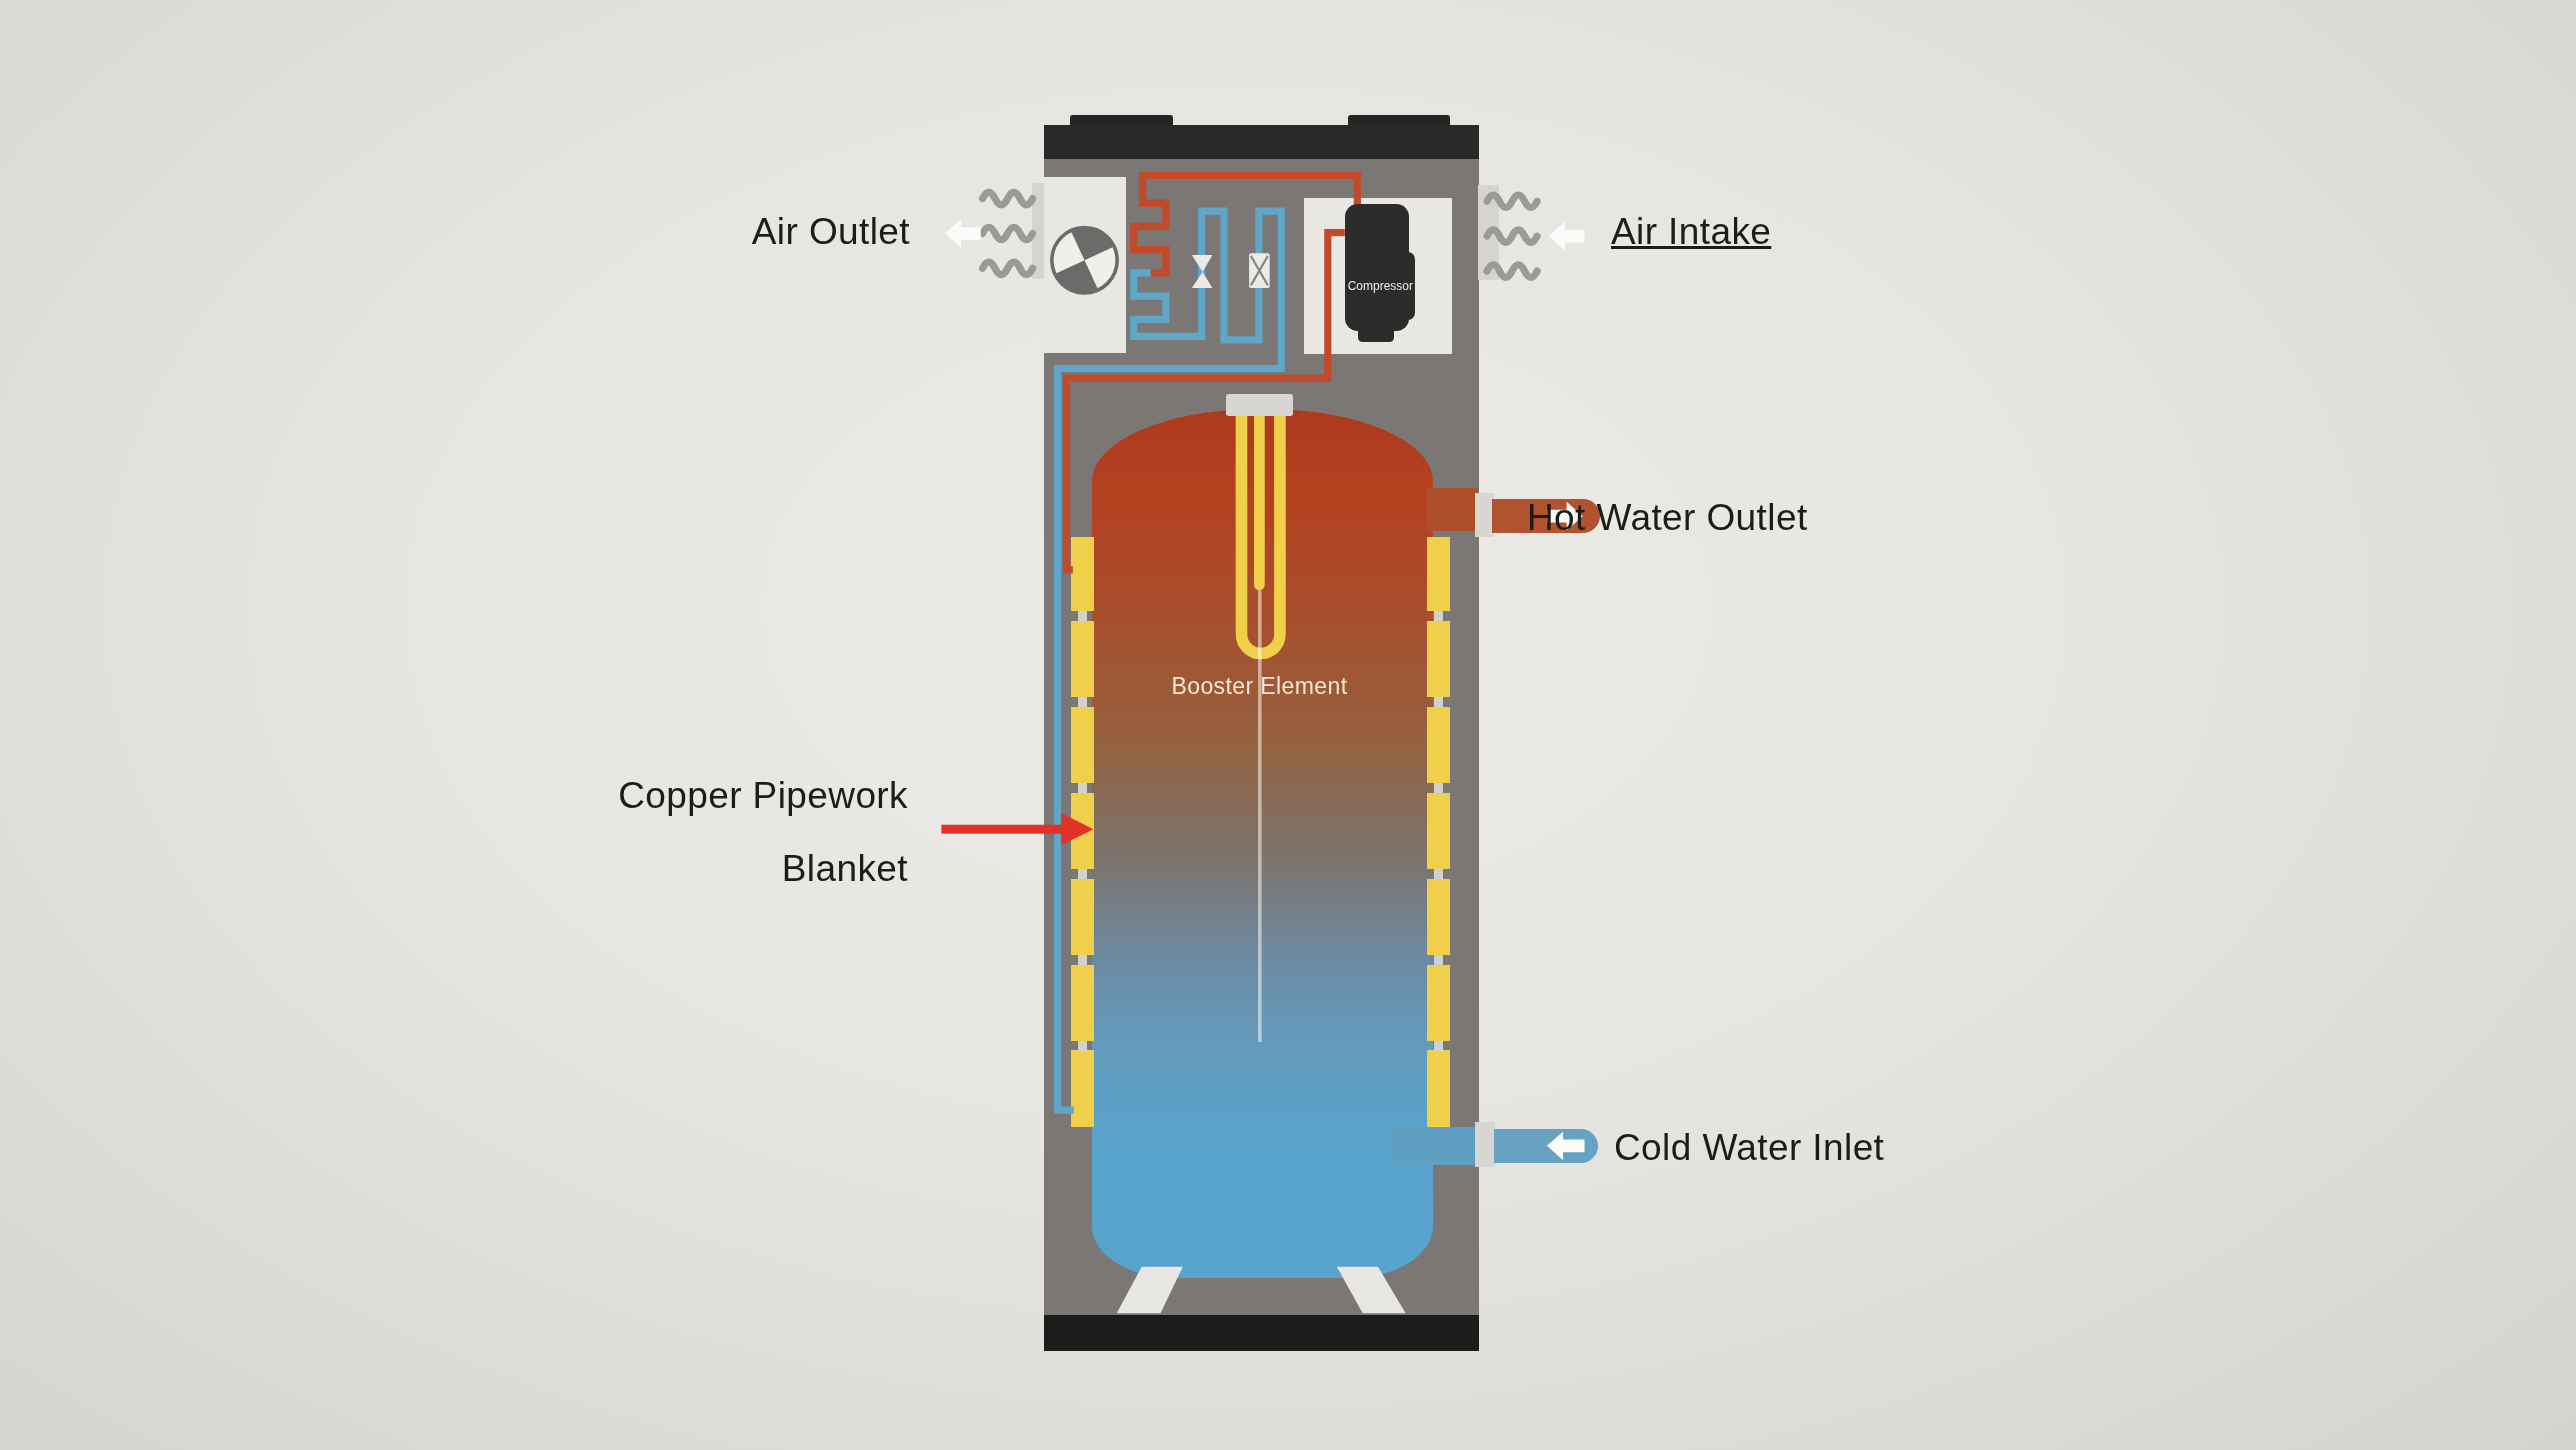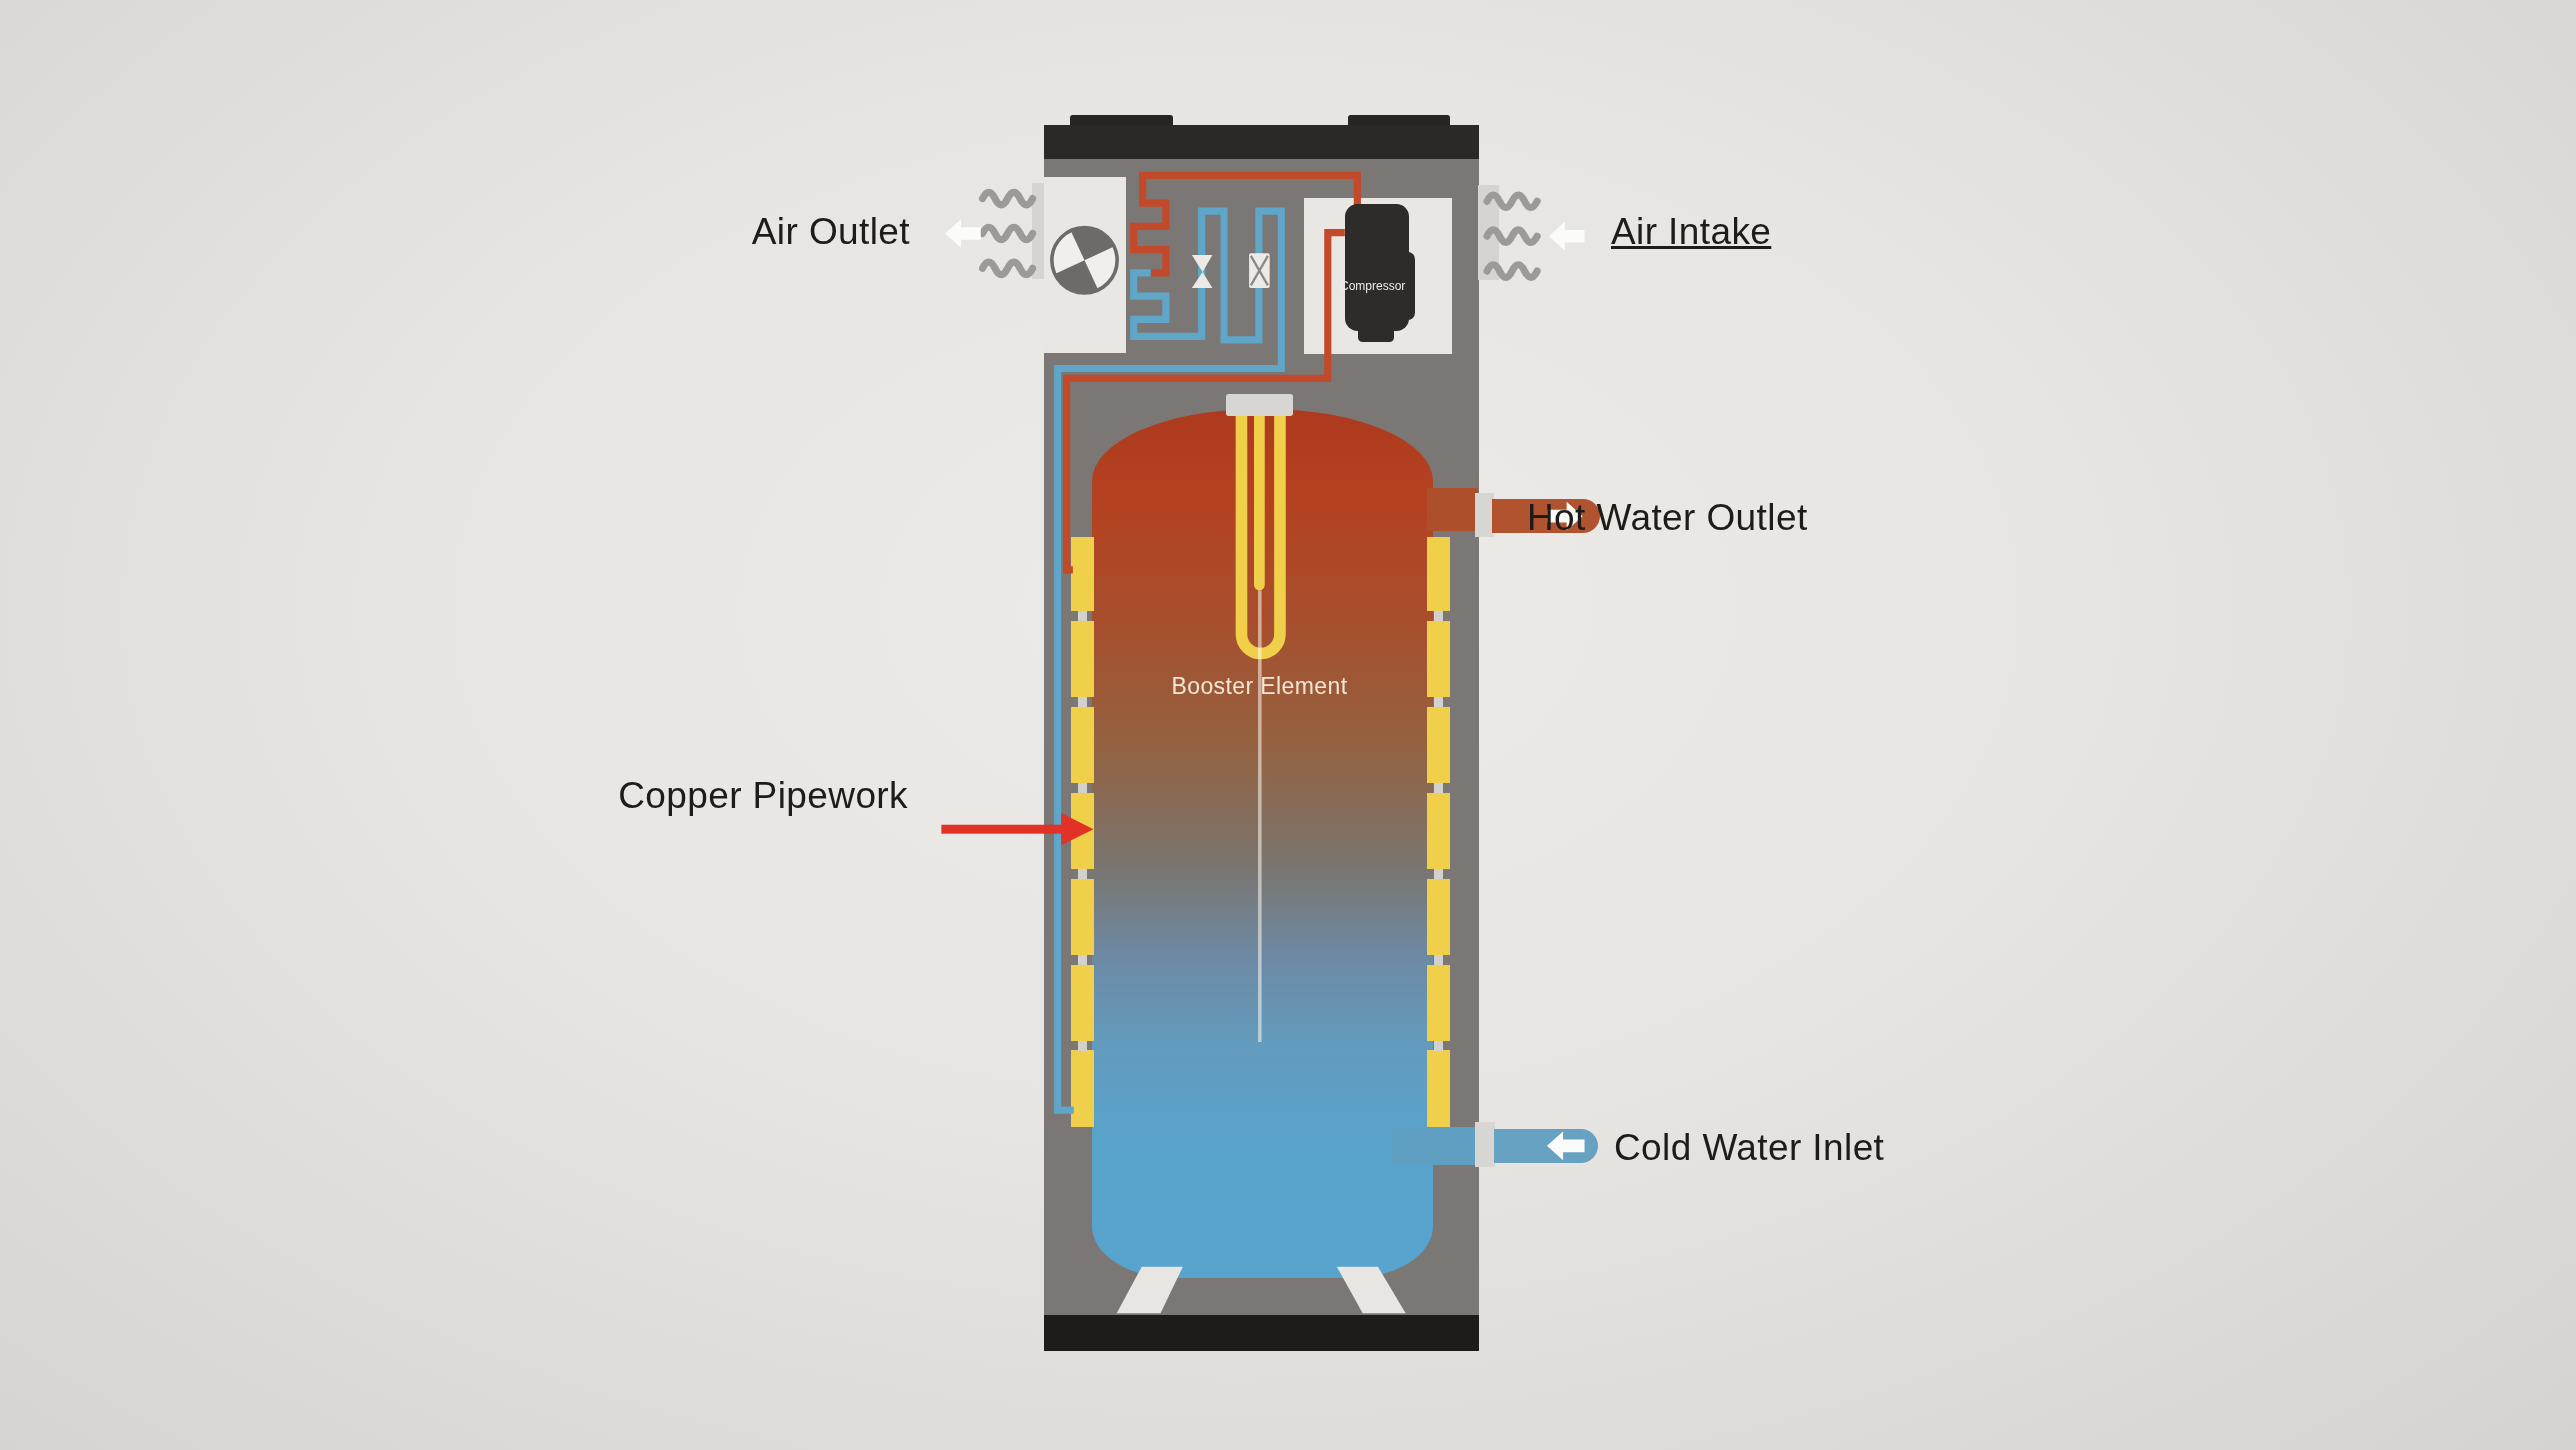--- a/index.html
+++ b/index.html
@@ -23,21 +23,21 @@
   .seg.l{left:1071px;} .seg.r{left:1427px;}
   .conn{width:9px;height:9.8px;background:#d3d1cd;}
   .conn.l{left:1078px;} .conn.r{left:1434px;}
   
   #booster-cap{left:1226px;top:394px;width:67px;height:21.5px;background:#d8d6d2;border-radius:2.7px;}
   #booster-label{left:1152px;top:673px;width:215px;text-align:center;font-size:23px;color:#f3e7d3;letter-spacing:0.4px;}
   
   #compressor{left:1345px;top:204px;width:64px;height:127px;background:#2d2c2a;border-radius:12.5px;}
   #compressor-bump{left:1406px;top:252px;width:9px;height:68px;background:#2d2c2a;border-radius:0 7.2px 7.2px 0;}
   #compressor-foot{left:1358px;top:329px;width:36px;height:13.4px;background:#2d2c2a;border-radius:0 0 4.5px 4.5px;}
-  #compressor-label{left:1340px;top:279px;width:73px;text-align:left;font-size:12px;color:#eeedeb;white-space:nowrap;}
+  #compressor-label{left:1340px;top:279px;width:73px;text-align:right;font-size:12px;color:#eeedeb;white-space:nowrap;}
   
   .collar{background:#d8d6d2;}
   #hot-stub{left:1427px;top:488px;width:51px;height:43px;background:#ad4f2b;}
   #cold-stub{left:1392px;top:1127px;width:86px;height:38px;background:#5f9fc2;}
   #hot-pipe{left:1492px;top:499px;width:108px;height:34px;background:#b0532e;border-radius:0 17px 17px 0;}
   #cold-pipe{left:1494px;top:1129px;width:104px;height:34px;background:#68a2c2;border-radius:0 17px 17px 0;}
   
   .lbl{font-size:37px;color:#1d1c1b;letter-spacing:0.4px;line-height:63px;white-space:nowrap;}
   #lbl-air-outlet{left:608px;top:200px;width:302px;text-align:right;}
   #lbl-air-intake{left:1611px;top:200px;text-decoration:underline;}
@@ -163,16 +163,17 @@
       <polygon points="1186,909 1222,927 1186,945"></polygon>
     </g>
   </svg>
 
   <div class="abs lbl" id="lbl-air-outlet">Air Outlet</div>
   <div class="abs lbl" id="lbl-air-intake">Air Intake</div>
   <div class="abs lbl" id="lbl-hot">Hot Water Outlet</div>
   <div class="abs lbl" id="lbl-cold">Cold Water Inlet</div>
   <div class="abs lbl" id="lbl-copper">
     <div>Copper Pipework</div>
+    <div>Blanket</div>
   </div>
 
 </div>
 
 
 </body></html>

